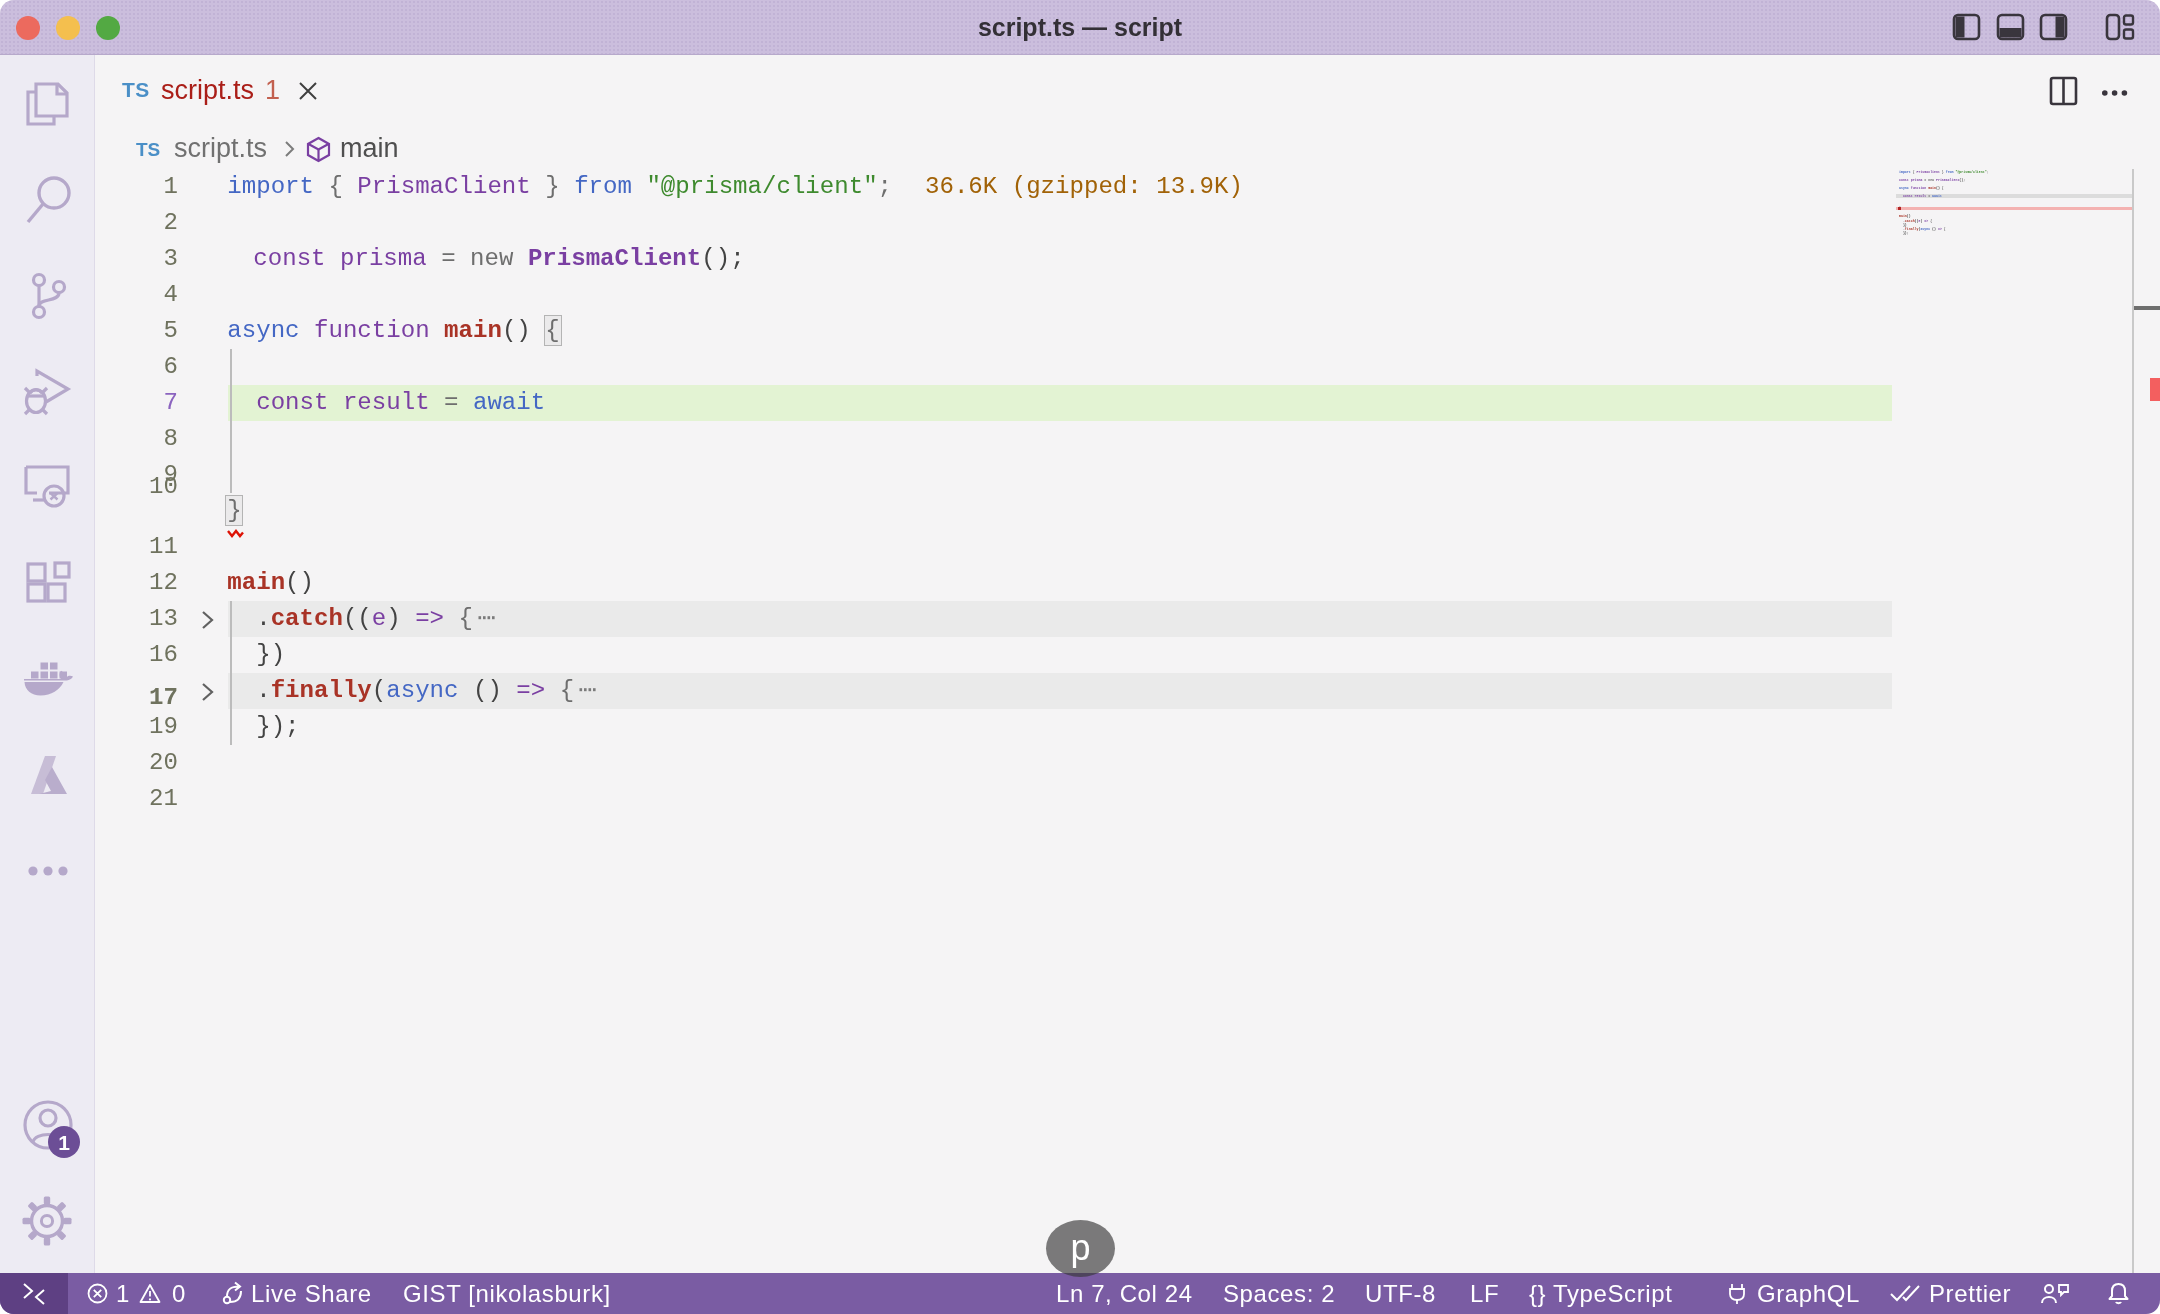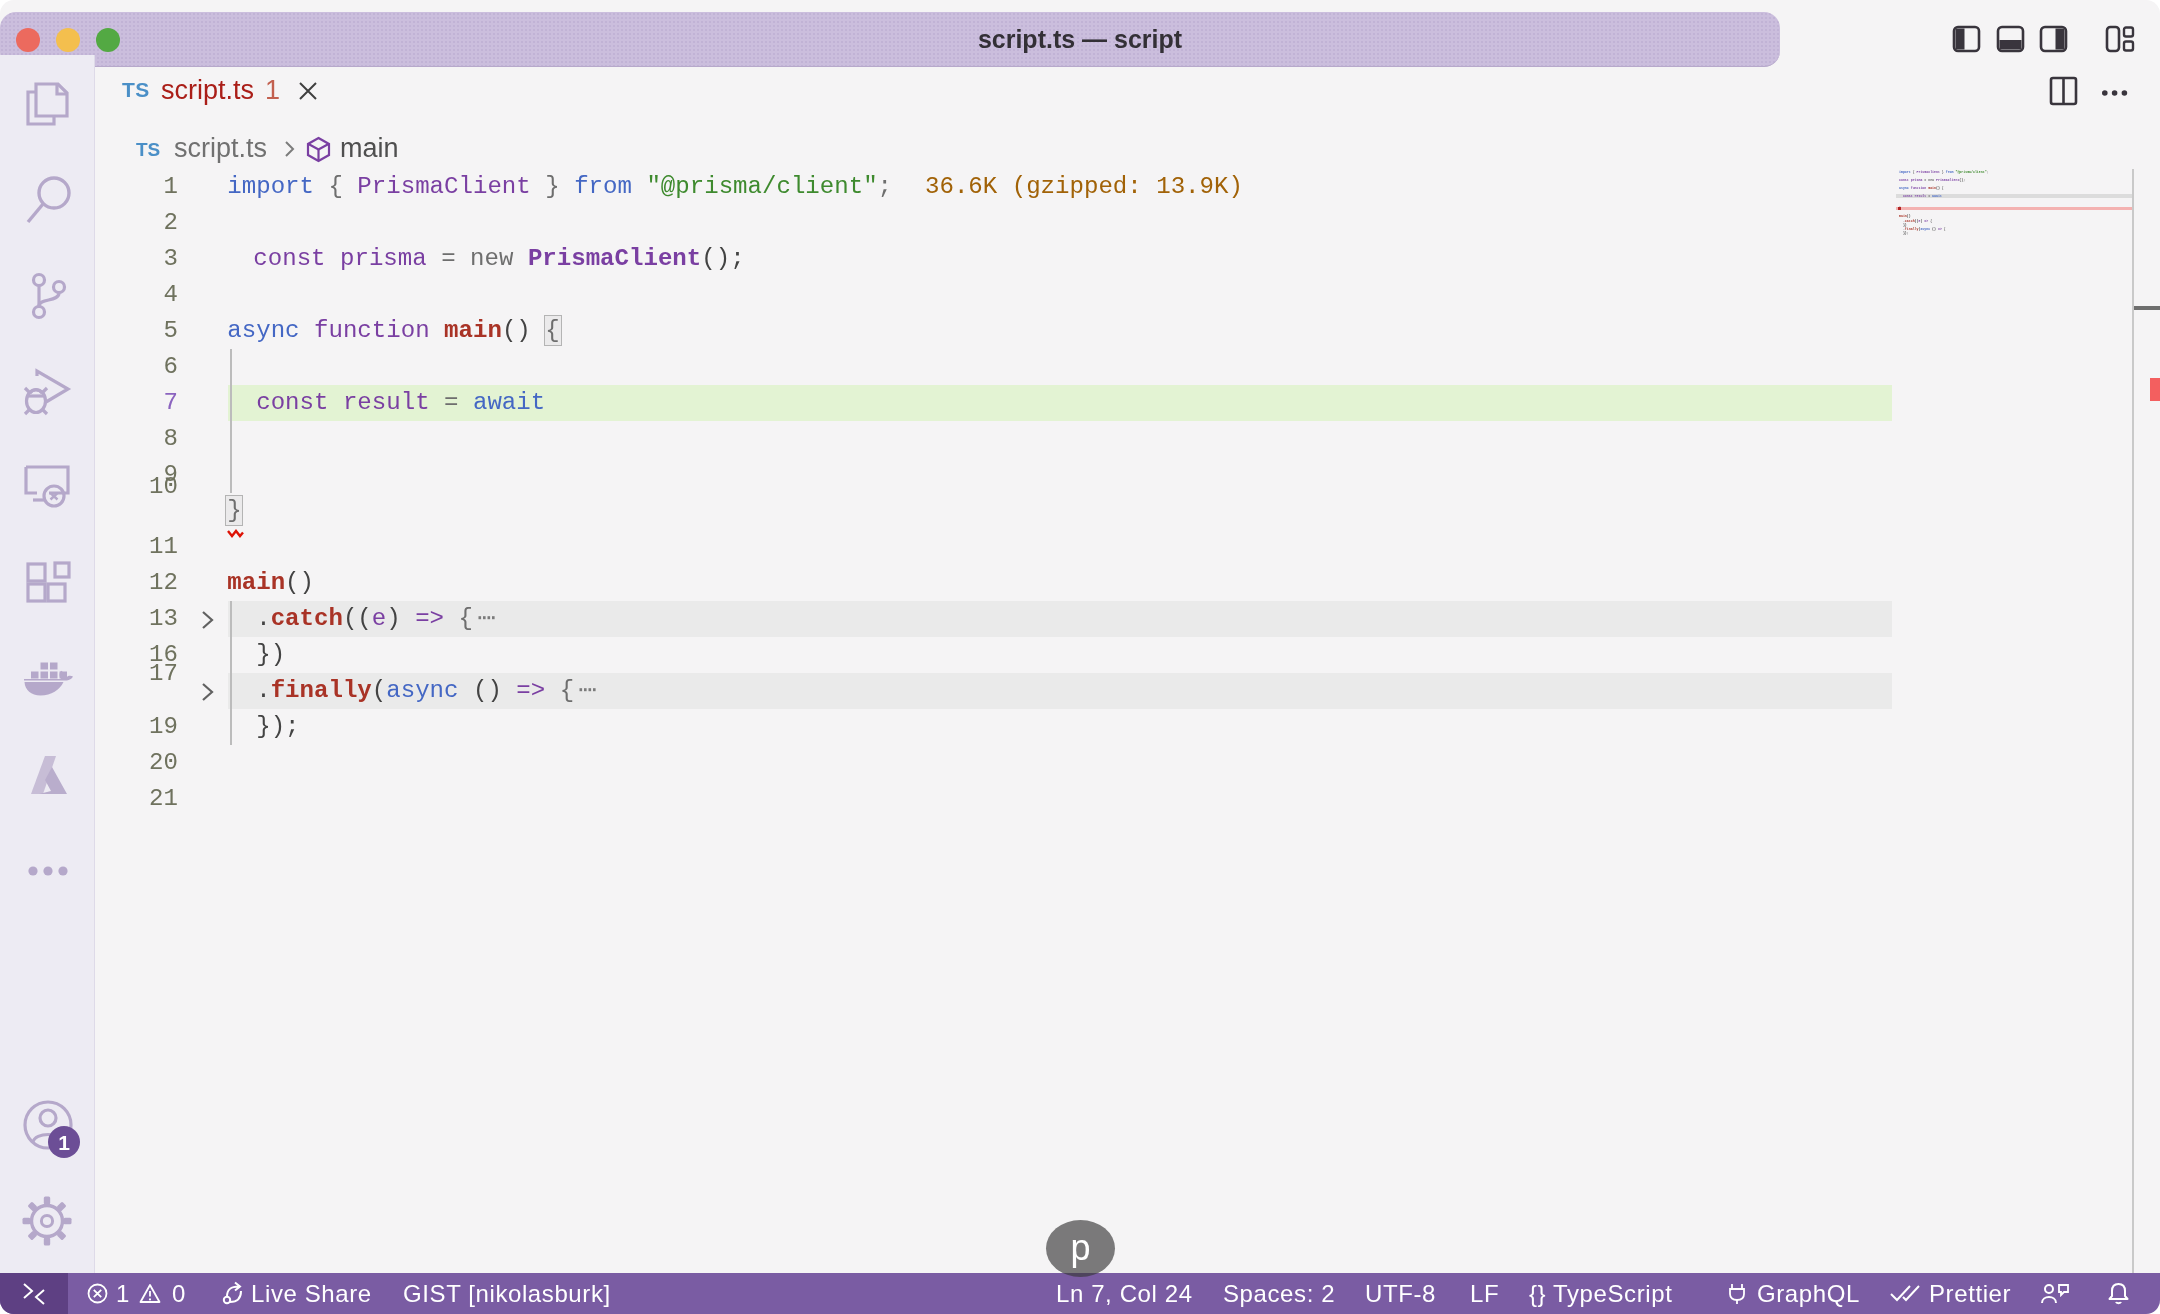--- a/index.html
+++ b/index.html
@@ -1,20 +1,20 @@
 <!DOCTYPE html>
 <html><head>
 <meta charset="utf-8">
 <style>
 html,body{margin:0;padding:0;background:#ffffff;}
 body{width:2160px;height:1314px;position:relative;font-family:"Liberation Sans",sans-serif;}
 .abs{position:absolute;}
 #win{position:absolute;left:0;top:0;width:2160px;height:1314px;border-radius:14px;overflow:hidden;background:#f5f4f5;}
 
-#titlebar{position:absolute;left:0;top:12px;width:1780px;height:55px;background:#cbbedd;background-image:radial-gradient(rgba(150,128,180,0.18) 0.9px,transparent 1.1px);background-size:4px 4px;border-bottom:1px solid #b7a9cb;box-sizing:border-box;border-radius:16px;}
+#titlebar{position:absolute;left:0;top:0;width:2160px;height:55px;background:#cbbedd;background-image:radial-gradient(rgba(150,128,180,0.18) 0.9px,transparent 1.1px);background-size:4px 4px;border-bottom:1px solid #b7a9cb;box-sizing:border-box;}
 .tl{position:absolute;top:15.5px;width:24px;height:24px;border-radius:50%;}
 #title-text{position:absolute;top:0;left:0;width:2160px;height:54px;line-height:54px;text-align:center;font-size:25px;font-weight:600;color:#333036;}
 
 #actbar{position:absolute;left:0;top:55px;width:95px;height:1218px;background:#edebf3;border-right:1px solid #dedae8;box-sizing:border-box;}
 .cl{position:absolute;left:227.3px;height:36px;line-height:36.2px;font-family:"Liberation Mono",monospace;font-size:24.08px;white-space:pre;color:#4f4f4f;}
 .ln{position:absolute;left:94px;width:84px;height:36px;line-height:36.2px;text-align:right;font-family:"Liberation Mono",monospace;font-size:24.08px;color:#6f725e;}
 .k{color:#4467c4;}
 .st{color:#7a3fa2;}
 .fn{color:#a93326;font-weight:bold;}
 .cn{color:#7a3fa2;font-weight:bold;}
@@ -221,21 +221,21 @@
   <div class="ln" style="top:313px;">5</div>
   <div class="ln" style="top:349px;">6</div>
   <div class="ln" style="top:385px;color:#8b63bf;">7</div>
   <div class="ln" style="top:421px;">8</div>
   <div class="ln" style="top:457px;">9</div>
   <div class="ln" style="top:469px;">10</div>
   <div class="ln" style="top:529px;">11</div>
   <div class="ln" style="top:565px;">12</div>
   <div class="ln" style="top:601px;">13</div>
   <div class="ln" style="top:637px;">16</div>
-  <div class="ln" style="top:656px;">17</div>
+  <div class="ln" style="top:680px;font-weight:bold;">17</div>
   <div class="ln" style="top:709px;">19</div>
   <div class="ln" style="top:745px;">20</div>
   <div class="ln" style="top:781px;">21</div>
 
   <svg class="abs" style="left:195px;top:608px;" width="24" height="24" viewBox="0 0 24 24">
     <path d="M8 4 L17 12 L8 20" stroke="#616161" stroke-width="2.2" fill="none"></path>
   </svg>
   <svg class="abs" style="left:195px;top:680px;" width="24" height="24" viewBox="0 0 24 24">
     <path d="M8 4 L17 12 L8 20" stroke="#616161" stroke-width="2.2" fill="none"></path>
   </svg>

